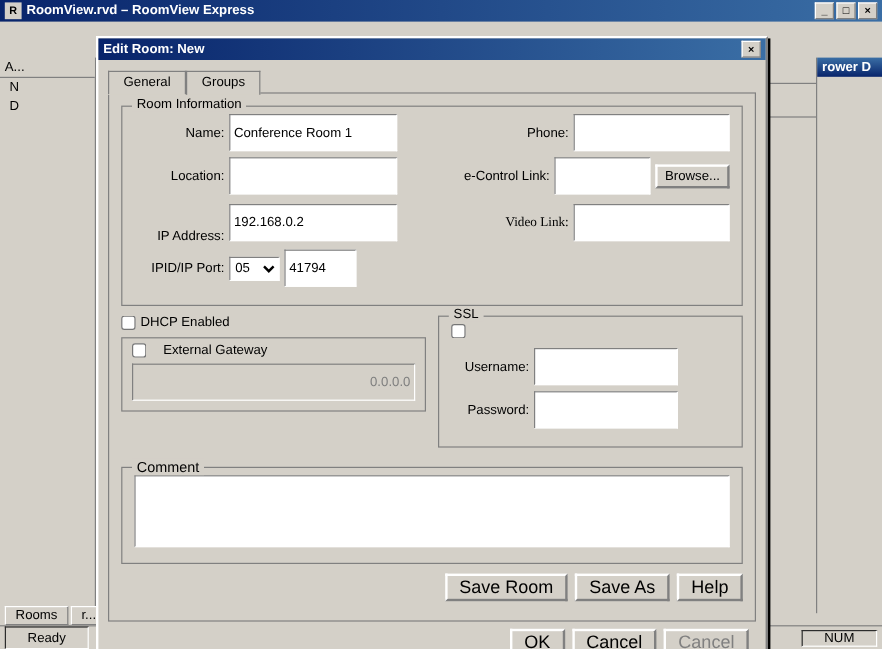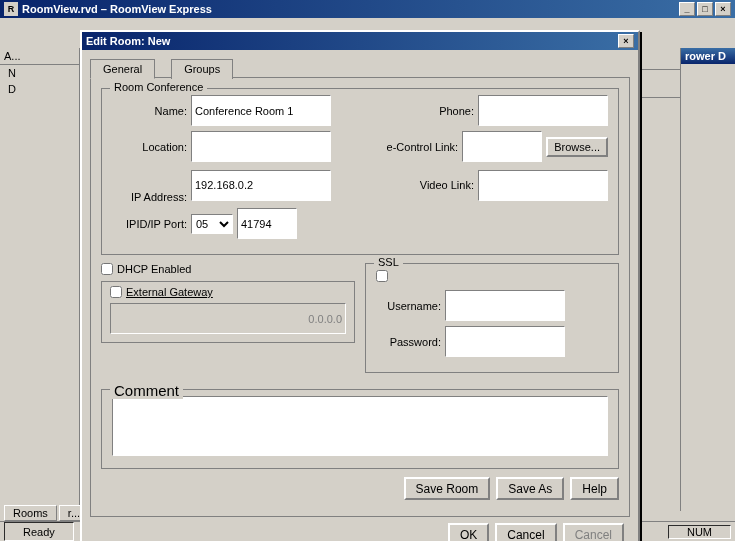--- a/index.html
+++ b/index.html
@@ -202,21 +202,21 @@
       font-size: 9px; color: #000; cursor: pointer; font-weight: bold;
     }
 
     .dialog-body {
       padding: 8px;
     }
 
     
     .tab-row {
       display: flex;
-      gap: 16px;
+      gap: 0;
       margin-bottom: -1px;
       position: relative;
     }
     .tab {
       padding: 3px 12px;
       background: #d4d0c8;
       border: 1px solid #808080;
       border-bottom: none;
       font-size: 11px;
       cursor: pointer;
@@ -287,21 +287,21 @@
       font-family: 'MS Sans Serif', Tahoma, Arial, sans-serif;
     }
 
     
     .btn {
       height: 23px;
       padding: 0 10px;
       background: #d4d0c8;
       border: 2px solid;
       border-color: #fff #808080 #808080 #fff;
-      font-size: 12px;
+      font-size: 15px;
       font-family: 'MS Sans Serif', Tahoma, Arial, sans-serif;
       cursor: pointer;
       white-space: nowrap;
     }
 
     
     .checkbox-wrapper {
       display: flex;
       align-items: center;
       gap: 4px;
@@ -327,21 +327,21 @@
       border: 1px solid #808080;
       padding: 6px 10px 10px 10px;
       margin-bottom: 8px;
       position: relative;
     }
     .comment-fieldset .fieldset-legend {
       position: absolute;
       top: -8px; left: 8px;
       background: #d4d0c8;
       padding: 0 4px;
-      font-size: 15px;
+      font-size: 12px;
     }
     .comment-textarea {
       width: 100%;
       height: 60px;
       background: #fff;
       border: 1px solid;
       border-color: #808080 #fff #fff #808080;
       resize: none;
       font-family: 'MS Sans Serif', Tahoma, Arial, sans-serif;
       font-size: 11px;
@@ -443,21 +443,21 @@
           <span>General</span>
         </div>
         <div class="tab">
           <span>Groups</span>
         </div>
       </div>
 
       <div class="tab-content">
 
         <div class="fieldset">
-          <span class="fieldset-legend">Room Conference</span>
+          <span class="fieldset-legend">Room Information</span>
 
           <div class="form-row">
             <span class="form-label" style="width:75px;">Name:</span>
             <input class="form-input" style="width: 140px;" type="text" value="Conference Room 1">
             <span style="flex:1;"></span>
             <span class="form-label" style="width:48px;">Phone:</span>
             <input class="form-input" style="width: 130px;" type="text" value="">
           </div>
 
           <div class="form-row">
@@ -466,21 +466,21 @@
             <span style="flex:1;"></span>
             <span class="form-label" style="width:90px;">e-Control Link:</span>
             <input class="form-input" style="width: 80px;" type="text" value="">
             <button class="btn" style="height:20px;padding:0 6px;font-size:11px;">Browse...</button>
           </div>
 
           <div class="form-row">
             <span class="form-label" style="width:75px;margin-top:24px;">IP Address:</span>
             <input class="form-input" style="width: 140px;" type="text" value="192.168.0.2">
             <span style="flex:1;"></span>
-            <span class="form-label" style="width:60px;">Video Link:</span>
+            <span class="form-label" style="width:60px;font-family:Liberation Serif, serif;">Video Link:</span>
             <input class="form-input" style="width: 130px;" type="text" value="">
           </div>
 
           <div class="form-row">
             <span class="form-label" style="width:75px;">IPID/IP Port:</span>
             <select class="form-select" style="width:42px;">
               <option>05</option>
               <option>06</option>
               <option>07</option>
               <option>08</option>
@@ -490,21 +490,21 @@
         </div>
 
         <div class="two-col">
 
           <div class="left-col">
             <div class="checkbox-wrapper">
               <input type="checkbox" style="">
               <span>DHCP Enabled</span>
             </div>
             <div class="fieldset" style="padding:4px 8px 8px 8px;">
-              <div style="display:flex; align-items:center; gap:4px; margin-bottom:5px;text-decoration:underline;">
+              <div style="display:flex; align-items:center; gap:14px; margin-bottom:5px;">
                 <input type="checkbox" style="">
                 <span class="fieldset-legend" style="position:relative;top:0;left:0;background:transparent;padding:0;">External Gateway</span>
               </div>
               <input class="form-input disabled" style="width: 100%; text-align: right;" type="text" value="0.0.0.0" disabled="">
             </div>
           </div>
 
           <div class="right-col">
             <div class="fieldset">
               <span class="fieldset-legend">SSL</span>

